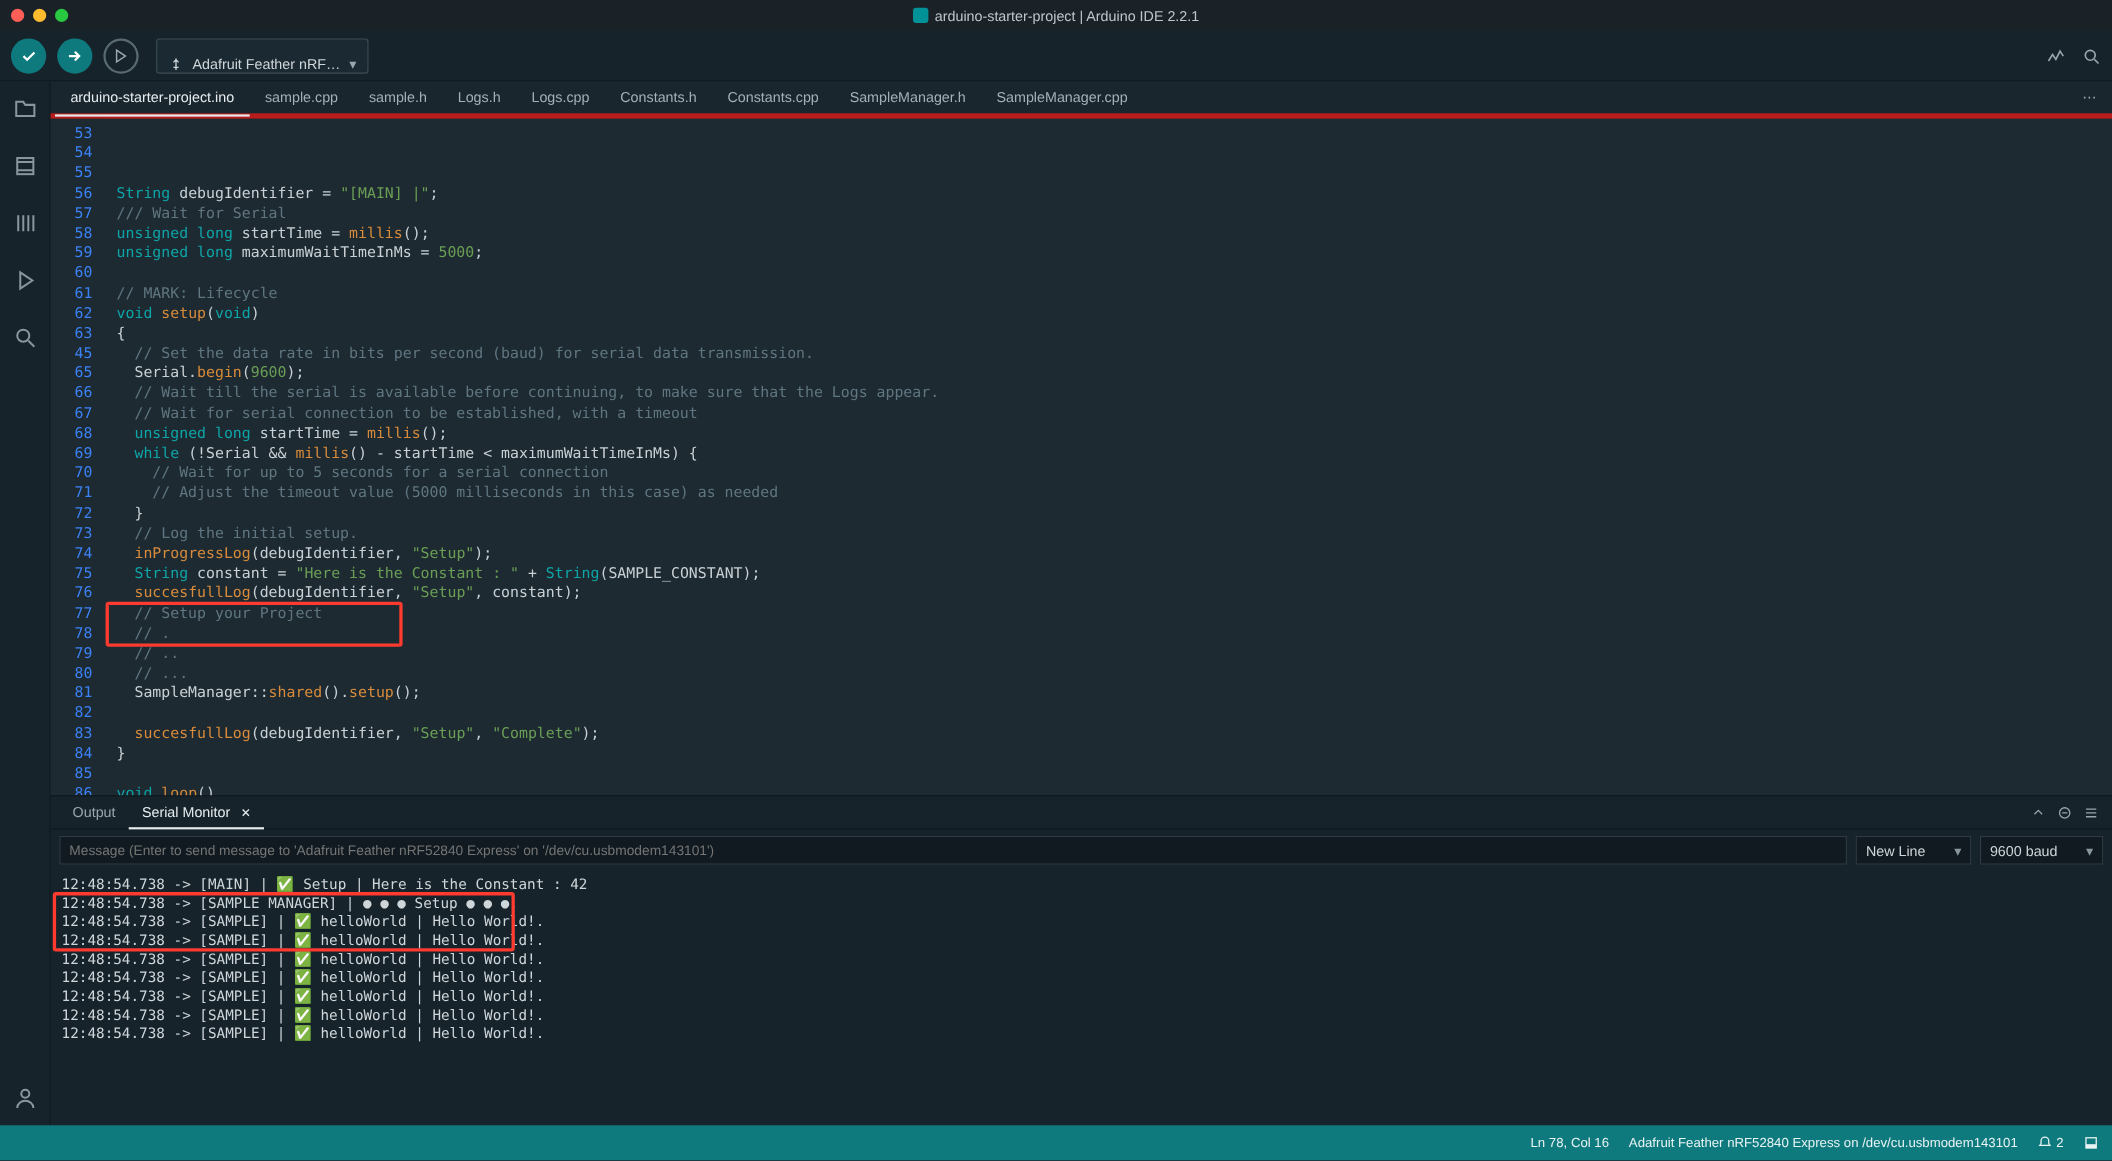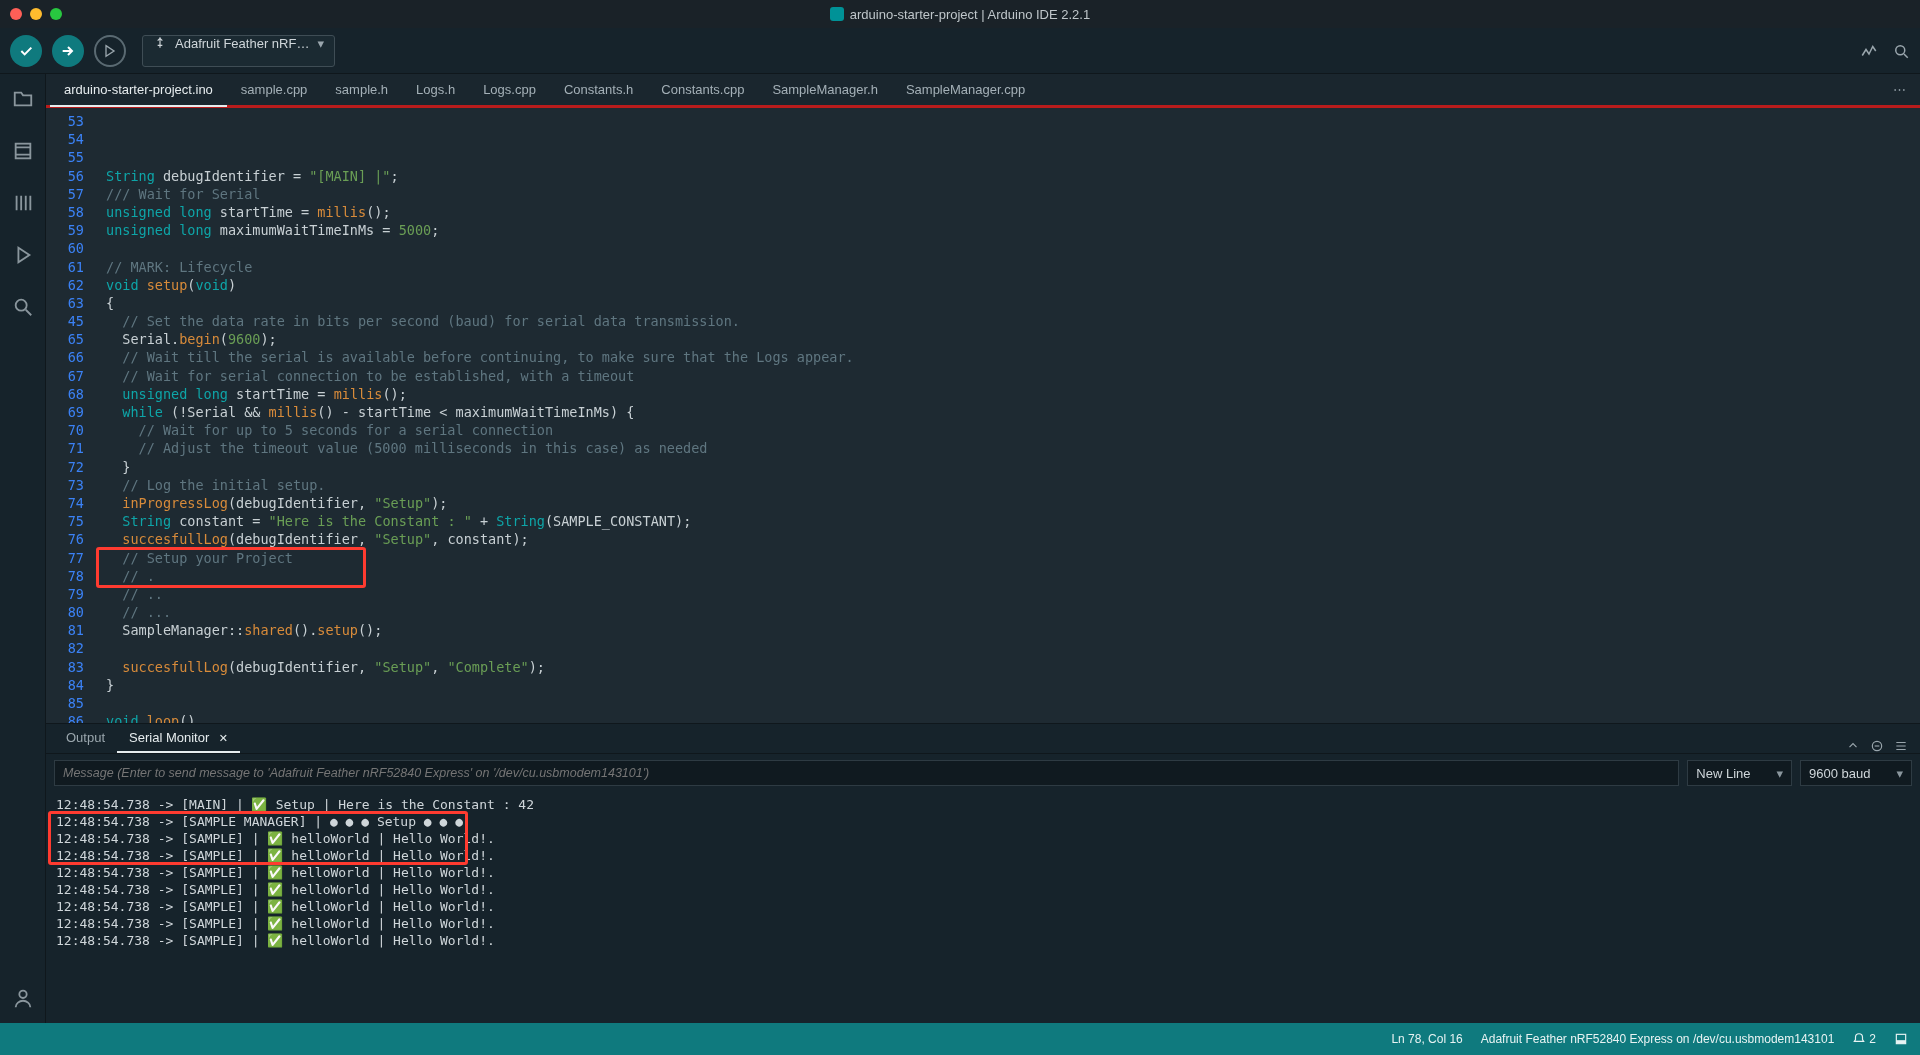--- a/index.html
+++ b/index.html
@@ -41,21 +41,21 @@
   width:32px; height:32px; border-radius:50%;
   background:#0f7a7e;
   display:flex; align-items:center; justify-content:center;
   margin-right:10px;
   color:#fff;
 }
 .tool-btn.outline { background:transparent; border:2px solid #5a6a72; color:#9aa6ad;}
 .board-select {
   margin-left:6px;
   height:32px; border:1px solid #3f4d55; border-radius:3px;
-  display:flex; align-items:flex-start; padding:0 10px;
+  display:flex; align-items:flex-end; padding:0 10px;
   color:#cfd6da; background:#1b2a32;
   min-width:180px; gap:8px;
 }
 .board-select .dd { margin-left:auto; color:#9aa6ad;}
 .tb-right { margin-left:auto; display:flex; gap:14px; color:#9aa6ad;}
 .tb-right .ico { width:18px; height:18px; display:flex; align-items:center; justify-content:center;}
 
 .mainrow { flex:1; display:flex; min-height:0;}
 .activity {
   width:46px; background:#16232b;
@@ -65,21 +65,21 @@
   color:#8a969d;
 }
 .activity .aico { width:26px; height:26px; display:flex; align-items:center; justify-content:center;}
 .activity .spacer { flex:1;}
 .workspace { flex:1; display:flex; flex-direction:column; min-width:0;}
 
 .tabs {
   height:34px; background:#1a262e;
   display:flex; align-items:center;
   padding-left:4px;
-  border-bottom:3px solid #b91c1c;
+  border-bottom:5px solid #b91c1c;
 }
 .tab {
   padding:0 14px; height:34px; line-height:34px;
   color:#a4b0b7; font-size:13px;
 }
 .tab.active { color:#e6ecee; border-bottom:2px solid #e6ecee;}
 .tabs .more { margin-left:auto; padding:0 14px; color:#a4b0b7;}
 
 .editor {
   flex:1; display:flex; overflow:hidden;
@@ -111,37 +111,36 @@
 .cmt { color:#5f7680;}
 .num { color:#6a9e55;}
 
 .panel {
   height:300px;
   background:#16232b;
   border-top:1px solid #0f171c;
   display:flex; flex-direction:column;
 }
 .panel-tabs {
-  height:30px; display:flex; align-items:flex-end;
+  height:30px; display:flex; align-items:center;
   padding:0 8px; border-bottom:1px solid #0f171c;
   color:#9aa6ad;
 }
 .ptab { padding:0 12px; height:30px; line-height:30px;}
 .ptab.active { color:#e6ecee; border-bottom:2px solid #e6ecee;}
 .ptab .close { margin-left:6px; font-size:11px;}
 .panel-tabs .right { margin-left:auto; display:flex; gap:10px; padding-right:4px;}
 .monitor-bar {
   display:flex; gap:8px; padding:6px 8px;
 }
 .msg-input {
   flex:1; height:26px;
   background:#101a20; border:1px solid #2e3b43;
   color:#7dd3fc; padding:0 8px;
   font-size:12.5px;
-  font-style:italic;
 }
 .sel {
   height:26px; background:#101a20; border:1px solid #2e3b43;
   color:#cfd6da; padding:0 8px;
   display:flex; align-items:center; gap:26px;
   min-width:100px;
 }
 .sel .dd { margin-left:auto; color:#8a969d;}
 .log {
   flex:1; overflow:hidden;

